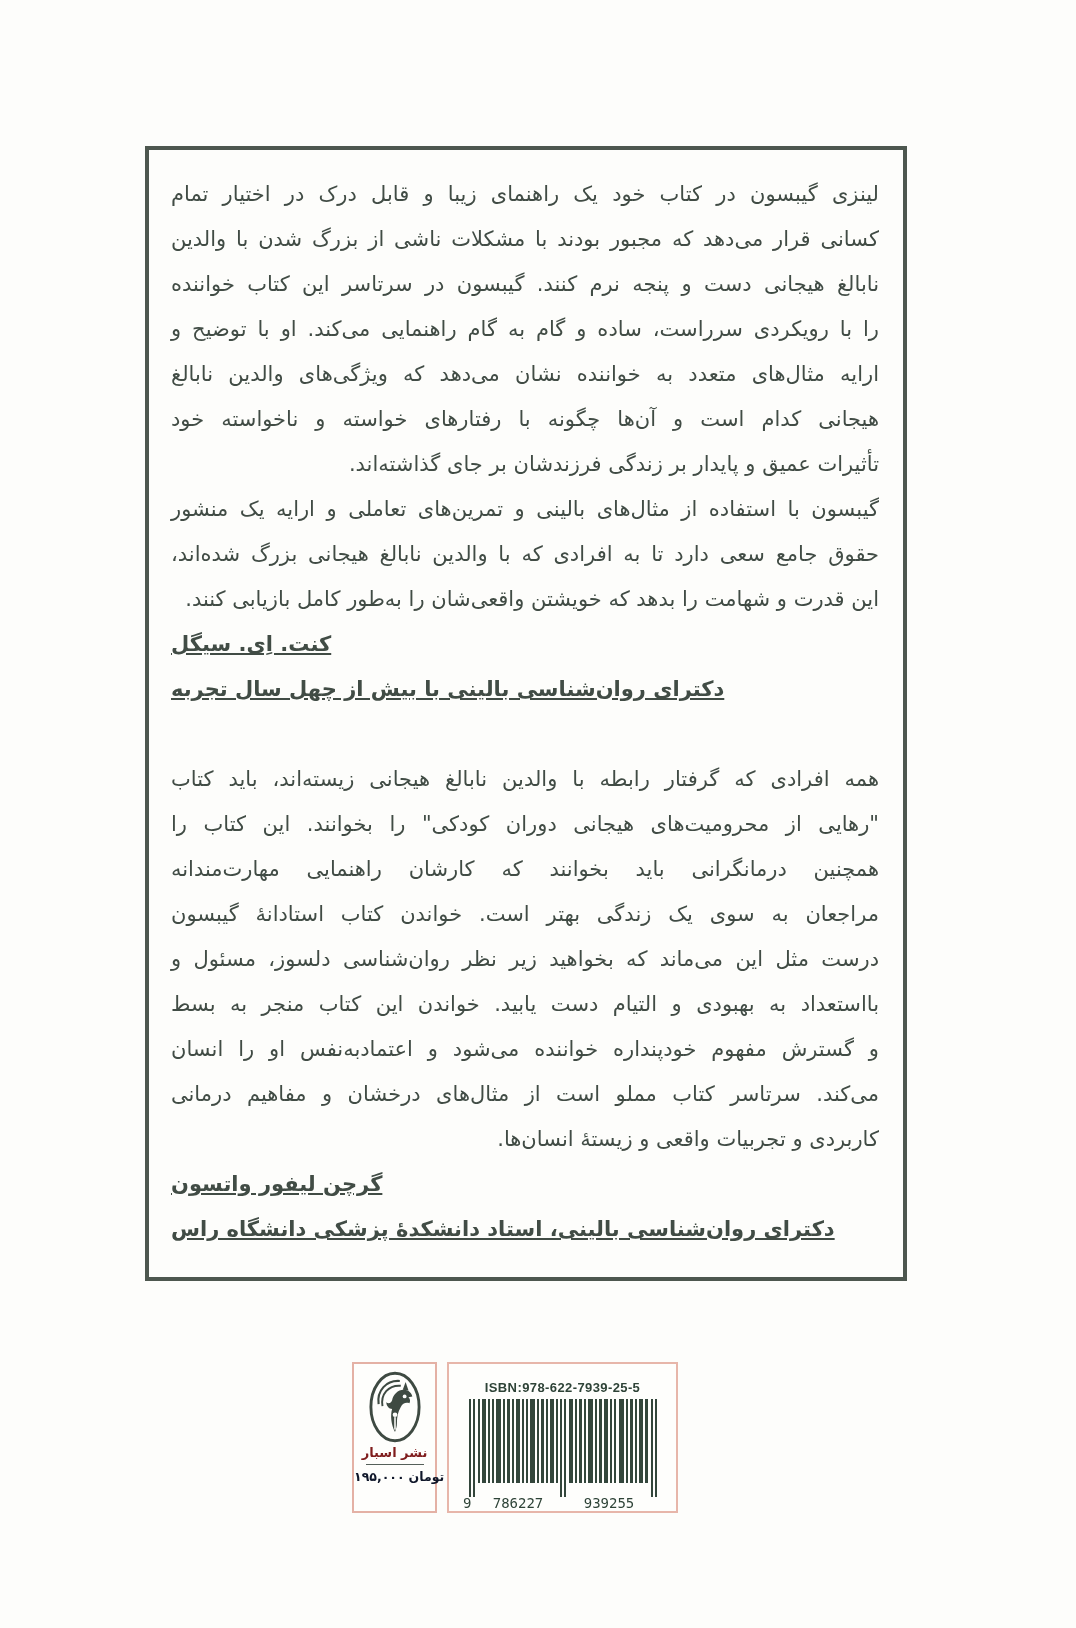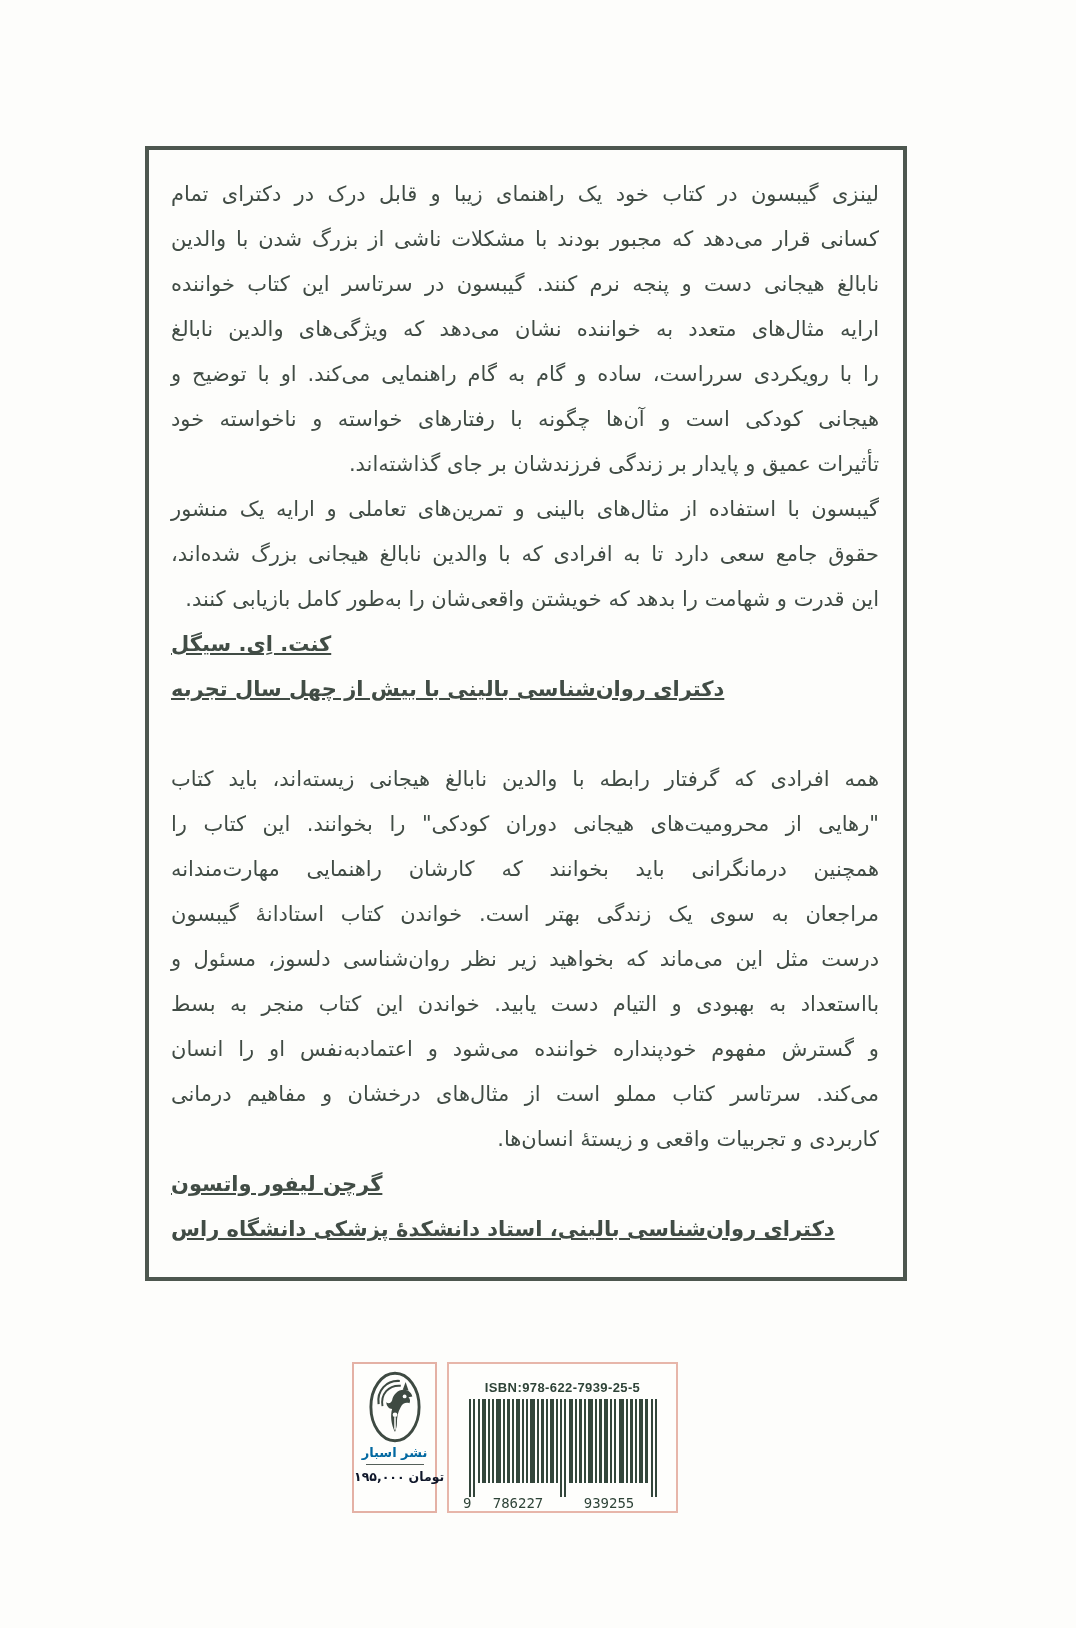--- a/index.html
+++ b/index.html
@@ -54,21 +54,21 @@
     box-sizing:border-box;
     border:2px solid #e4b1a5;
     background:#fefefc;
     text-align:center;
   }
   .logobox svg{display:block;margin:5px auto 0;}
   .pubname{
     direction:rtl;
     font-size:13px;
     font-weight:bold;
-    color:#0369a1;
+    color:#7f1d1d;
     line-height:15px;
   }
   .publine{
     width:58px;
     border-top:1.5px solid #55605a;
     margin:4px auto 4px;
   }
   .price{
     direction:ltr;
     font-size:12.5px;
@@ -106,26 +106,26 @@
   }
 </style>
 </head>
 <body>
 
 <div class="page">
 
   <div class="frame">
     <div id="review-blocks">
         <div class="para">
-          <div class="line">لینزی گیبسون در کتاب خود یک راهنمای زیبا و قابل درک در دکترای تمام</div>
+          <div class="line">لینزی گیبسون در کتاب خود یک راهنمای زیبا و قابل درک در اختیار تمام</div>
           <div class="line">کسانی قرار می‌دهد که مجبور بودند با مشکلات ناشی از بزرگ شدن با والدین</div>
           <div class="line">نابالغ هیجانی دست و پنجه نرم کنند. گیبسون در سرتاسر این کتاب خواننده</div>
+          <div class="line">را با رویکردی سرراست، ساده و گام به گام راهنمایی می‌کند. او با توضیح و</div>
           <div class="line">ارایه مثال‌های متعدد به خواننده نشان می‌دهد که ویژگی‌های والدین نابالغ</div>
-          <div class="line">را با رویکردی سرراست، ساده و گام به گام راهنمایی می‌کند. او با توضیح و</div>
-          <div class="line">هیجانی کودکی است و آن‌ها چگونه با رفتارهای خواسته و ناخواسته خود</div>
+          <div class="line">هیجانی کدام است و آن‌ها چگونه با رفتارهای خواسته و ناخواسته خود</div>
           <div class="line last">تأثیرات عمیق و پایدار بر زندگی فرزندشان بر جای گذاشته‌اند.</div>
         </div>
         <div class="para">
           <div class="line">گیبسون با استفاده از مثال‌های بالینی و تمرین‌های تعاملی و ارایه یک منشور</div>
           <div class="line">حقوق جامع سعی دارد تا به افرادی که با والدین نابالغ هیجانی بزرگ شده‌اند،</div>
           <div class="line last">این قدرت و شهامت را بدهد که خویشتن واقعی‌شان را به‌طور کامل بازیابی کنند.</div>
         </div>
         <div class="sig">
           <div class="line">کنت. اِی. سیگل</div>
           <div class="line">دکترای روان‌شناسی بالینی با بیش از چهل سال تجربه</div>

